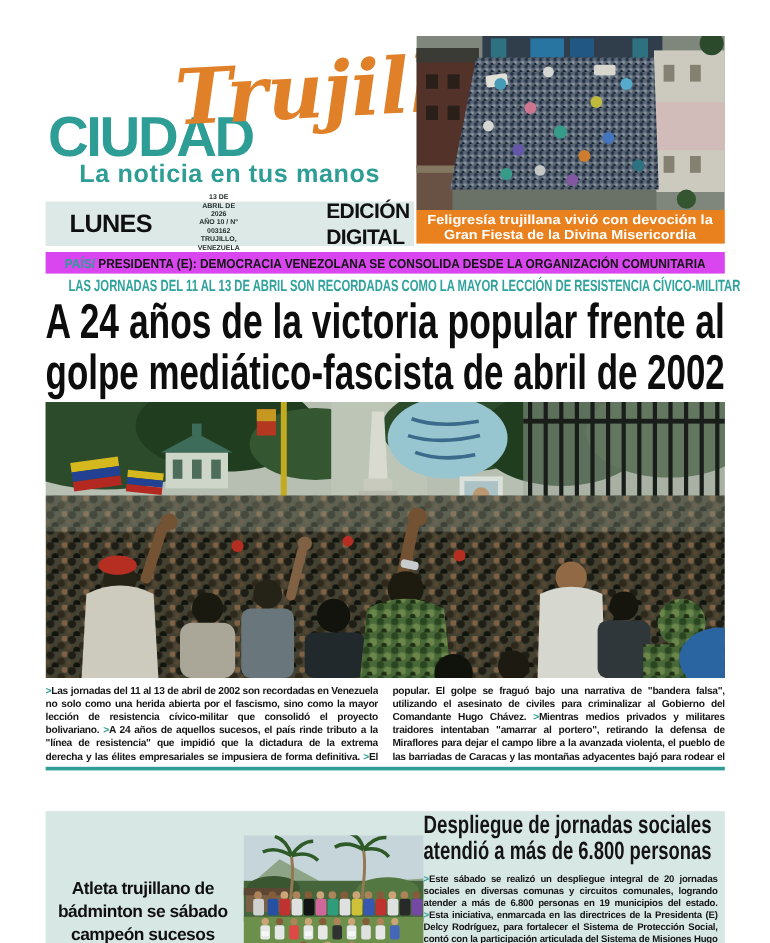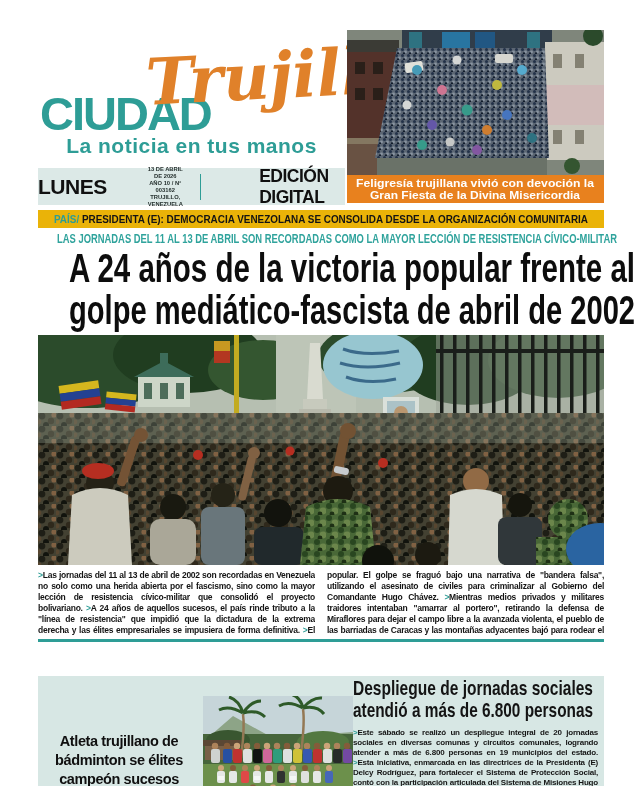--- a/index.html
+++ b/index.html
@@ -10,36 +10,36 @@
   
   .brand-primary { position:absolute; left:40px; top:74px; font-size:47px; font-weight:800;
     letter-spacing:-2px; color:#2E9D96;margin-top:12px; }
   .brand-script { position:absolute; left:146px; top:38px; font-family:"DejaVu Serif", serif;
     font-style:italic; font-weight:bold; font-size:64px; color:#E0812A; transform:rotate(-3deg); }
   .brand-tagline { position:absolute; left:38px; top:134px; width:307px; text-align:center;
     font-size:21px; font-weight:600; color:#2E9D96; letter-spacing:.5px; }
 
   
   .date-bar { position:absolute; left:38px; top:168px; width:307px; height:37px;
-    background:#DCE9E7; display:flex; align-items:center; padding:0 0; }
+    background:#DCE9E7; display:flex; align-items:center; padding:0 20px; }
   .day-label { font-size:21px; font-weight:800; letter-spacing:-.5px; color:#101010; }
   .date-stack { margin-left:38px; text-align:center; font-size:5.8px; line-height:7px;
     font-weight:bold; color:#25302e; text-transform:uppercase; }
   .date-bar .vrule { width:2px; height:26px; background:#2E9D96; margin:0 10px 0 14px; }
   .edition-label { font-size:17.5px; font-weight:800; letter-spacing:-.5px; color:#101010;margin-left:48px; }
 
   
   .top-photo { position:absolute; left:347px; top:30px; width:213px; height:173px; }
   .top-photo svg.photo { display:block; }
   .top-caption { width:257px; height:28px; background:#E8811E; }
 
   
-  .kicker-bar { position:absolute; left:38px; top:210px; width:566px; height:18px; background:#eab308; }
+  .kicker-bar { position:absolute; left:38px; top:210px; width:566px; height:18px; background:#d946ef; }
   .subkicker  { position:absolute; left:54px; top:229px; width:566px; height:17px; }
-  .headline   { position:absolute; left:38px; top:247px; width:566px; height:86px;margin-left:31px; }
+  .headline   { position:absolute; left:38px; top:247px; width:566px; height:86px; }
   svg text { font-family:"Liberation Sans", sans-serif; }
 
   
   .main-photo { position:absolute; left:38px; top:335px; width:566px; height:230px; }
 
   
   .story-cols { position:absolute; left:38px; top:570px; width:566px; height:67px;
     display:flex; gap:12px; }
   .story-col { flex:1; font-size:8.5px; line-height:11px; font-weight:bold; letter-spacing:-.25px;
     color:#151515; text-align:justify; overflow:hidden; }
@@ -300,21 +300,21 @@
   <div class="story-cols">
     <div class="story-col"><span class="accent">&gt;</span><span>Las jornadas del 11 al 13 de abril de 2002 son recordadas en Venezuela no solo como una herida abierta por el fascismo, sino como la mayor lección de resistencia cívico-militar que consolidó el proyecto bolivariano. </span><span class="accent">&gt;</span><span>A 24 años de aquellos sucesos, el país rinde tributo a la "línea de resistencia" que impidió que la dictadura de la extrema derecha y las élites empresariales se impusiera de forma definitiva. </span><span class="accent">&gt;</span><span>El 11 de abril significó el asedio al poder</span></div>
     <div class="story-col"><span>popular. El golpe se fraguó bajo una narrativa de "bandera falsa", utilizando el asesinato de civiles para criminalizar al Gobierno del Comandante Hugo Chávez. </span><span class="accent">&gt;</span><span>Mientras medios privados y militares traidores intentaban "amarrar al portero", retirando la defensa de Miraflores para dejar el campo libre a la avanzada violenta, el pueblo de las barriadas de Caracas y las montañas adyacentes bajó para rodear el palacio de gobierno.</span></div>
   </div>
 
   <div class="rule-teal"></div>
 
   <section class="bottom-panel">
     <div class="bl-story">
       <div>Atleta trujillano de</div>
-      <div>bádminton se élites</div>
+      <div>bádminton se sábado</div>
       <div>campeón sucesos</div>
       <div>adulto 2026</div>
     </div>
     <div class="b-vrule"></div>
     <svg class="b-photo" width="150" height="112" viewBox="0 0 150 112">
       <rect width="150" height="112" fill="#cfdce2"></rect>
       <polygon points="0,46 30,20 70,42 150,36 150,52 0,52" fill="#93a88c"></polygon>
       <rect y="38" width="150" height="34" fill="#48663c"></rect>
       <ellipse cx="25" cy="44" rx="22" ry="10" fill="#3a5630"></ellipse>
       <ellipse cx="120" cy="46" rx="26" ry="11" fill="#567a42"></ellipse>

